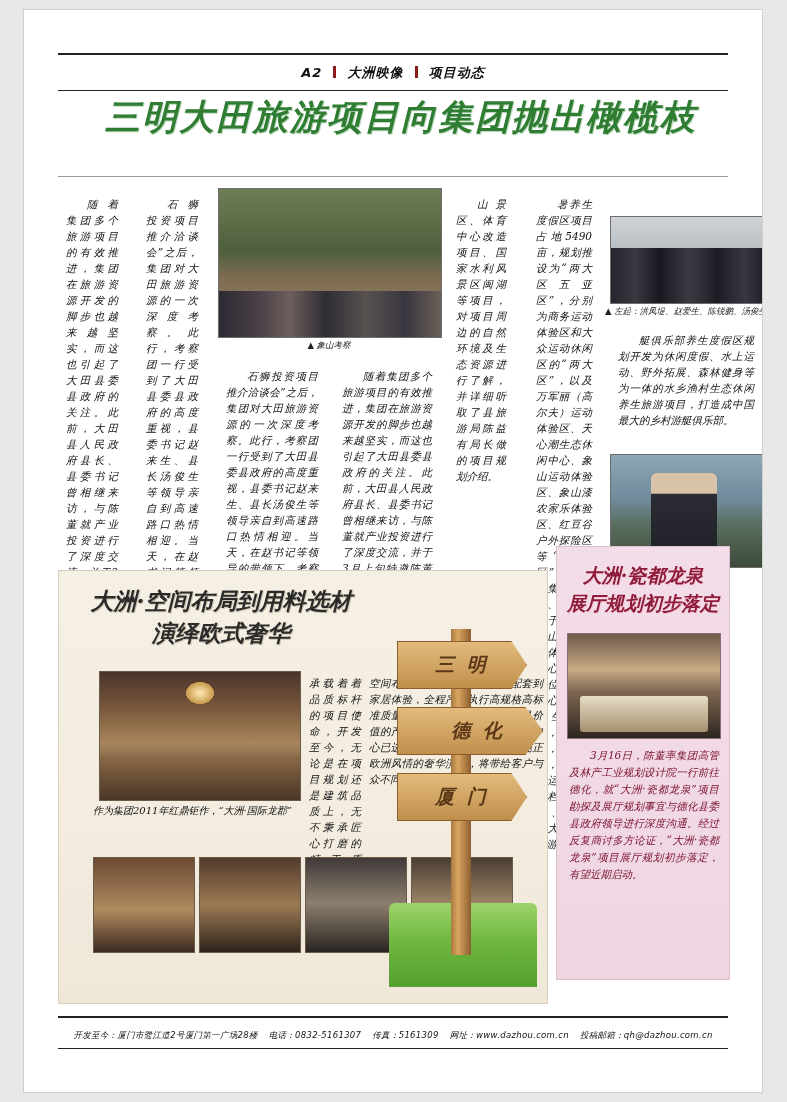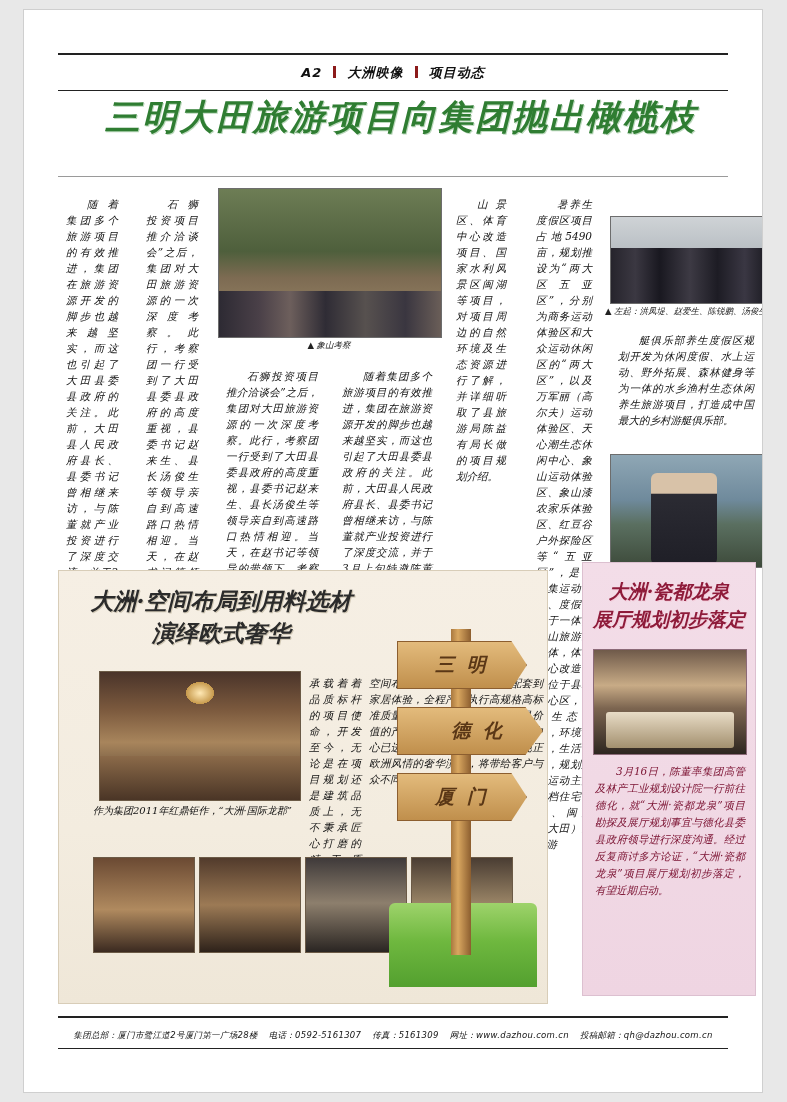--- a/index.html
+++ b/index.html
@@ -131,24 +131,23 @@
     font-size:19px;font-weight:bold;color:#5a3716;letter-spacing:3px;
     font-family:"DejaVu Serif","Liberation Serif",serif;
     clip-path:polygon(0 0, 88% 0, 100% 50%, 88% 100%, 0 100%);
   }
   .a1{top:46px;}
   .a2{top:112px;padding-left:16px;}
   .a3{top:178px;}
 
   
   .panel{
-    position:absolute;left:532px;top:552px;width:172px;height:432px;
+    position:absolute;left:532px;top:536px;width:172px;height:432px;
     background:linear-gradient(180deg,#f3dde8 0%,#efd5e2 100%);
     border:1px solid #dcc0d0;
-    margin-left:26px;
   }
   .panel-title{
     position:absolute;left:8px;top:14px;width:156px;text-align:center;
     font-size:19px;font-weight:bold;color:#8e1b3a;line-height:28px;
     font-family:"DejaVu Serif","Liberation Serif",serif;
     text-shadow:1px 1px 0 #f4cddb;
   }
   .panel-photo{
     position:absolute;left:10px;top:86px;width:152px;height:104px;border:1px solid #8c6a78;
     background:linear-gradient(180deg,#6f5a4a 0%,#c8ab86 34%,#7c6550 56%,#2e2620 100%);
@@ -280,22 +279,22 @@
       <div class="tbl"></div>
     </div>
     <div class="panel-text">
       <p>3月16日，陈董率集团高管及林产工业规划设计院一行前往德化，就“大洲·瓷都龙泉”项目勘探及展厅规划事宜与德化县委县政府领导进行深度沟通。经过反复商讨多方论证，“大洲·瓷都龙泉”项目展厅规划初步落定，有望近期启动。</p>
     </div>
   </div>
 
   <div class="footer">
     <div class="f-rule-top"></div>
     <div class="f-text">
-      <span>集团总部：厦门市鹭江道2号厦门第一广场28楼</span>
-      <span>电话：0592-5161307</span>
+      <span>开发至今：厦门市鹭江道2号厦门第一广场28楼</span>
+      <span>电话：0832-5161307</span>
       <span>传真：5161309</span>
       <span>网址：www.dazhou.com.cn</span>
       <span>投稿邮箱：qh@dazhou.com.cn</span>
     </div>
     <div class="f-rule-bot"></div>
   </div>
 
 </div>
 
 </body></html>

